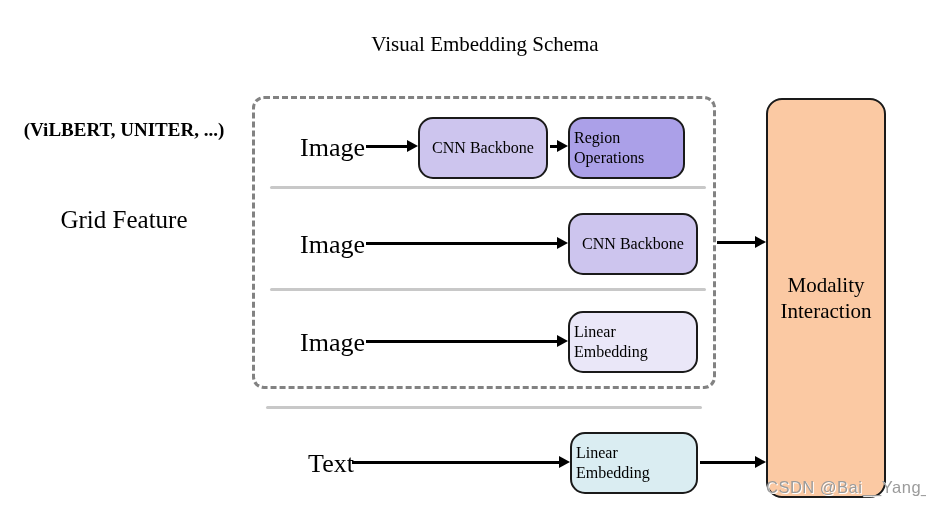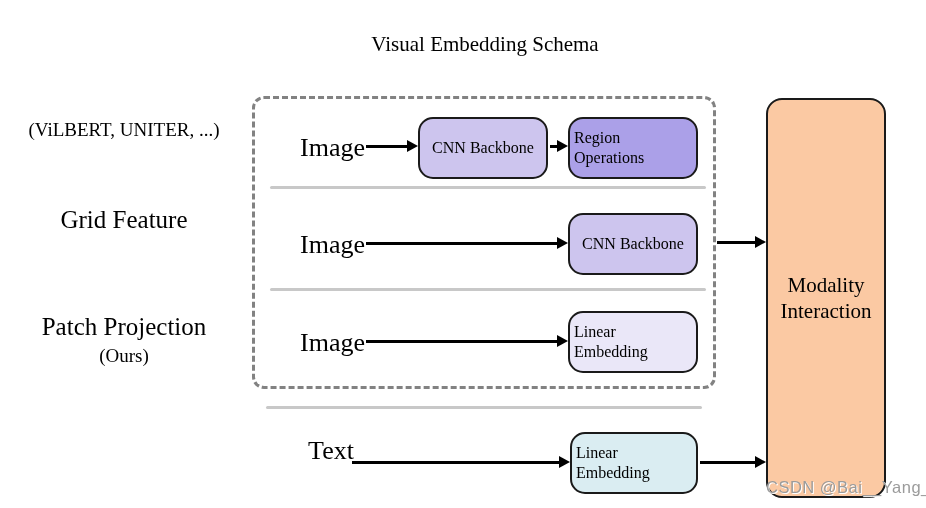--- a/index.html
+++ b/index.html
@@ -15,21 +15,21 @@
   }
   .title {
     position: absolute;
     left: 250px; top: 32px; width: 470px;
     text-align: center;
     font-size: 21px;
     font-weight: 400;
   }
   .left-label { position: absolute; left: 0; width: 248px; text-align: center; }
   .left-label .main { font-size: 25px; line-height: 32px; }
-  .left-label .sub  { font-size: 19px; line-height: 25px; }
+  .left-label .sub  { font-size: 19px; line-height: 25px; font-weight: bold; }
   .ll-1 { top: 117px; }
   .ll-2 { top: 204px; }
   .ll-3 { top: 311px; }
 
   .dashed-box {
     position: absolute;
     left: 252px; top: 96px; width: 464px; height: 293px;
     border: 3px dashed var(--dashed_border, #828282);
     border-radius: 12px;
     background: transparent;
@@ -114,46 +114,42 @@
 <div class="canvas">
 
   <div class="title">Visual Embedding Schema</div>
 
   <div class="left-label ll-1">
     <div class="sub">(ViLBERT, UNITER, ...)</div>
   </div>
   <div class="left-label ll-2">
     <div class="main">Grid Feature</div>
   </div>
-  <div class="left-label ll-3">
-    <div class="main">Patch Projection</div>
-    <div class="sub">(Ours)</div>
-  </div>
 
   <div class="dashed-box"></div>
   <div class="separator sep-1"></div>
   <div class="separator sep-2"></div>
   <div class="separator sep-3"></div>
 
   <div class="src-label" style="left:300px; top:134px;">Image</div>
   <div class="arrow" style="left:366px; top:145px; width:41px;"></div>
   <div class="node fill-cnn" style="left:418px; top:117px; width:130px; height:62px;">CNN Backbone</div>
   <div class="arrow" style="left:550px; top:145px; width:7px;"></div>
-  <div class="node fill-region" style="left:568px; top:117px; width:130px; height:62px;">Region Operations</div>
+  <div class="node fill-region" style="left:568px; top:117px; width:117px; height:62px;">Region Operations</div>
 
   <div class="src-label" style="left:300px; top:231px;">Image</div>
   <div class="arrow" style="left:366px; top:242px; width:191px;"></div>
   <div class="node fill-cnn" style="left:568px; top:213px; width:130px; height:62px;">CNN Backbone</div>
   <div class="arrow" style="left:717px; top:241px; width:38px;"></div>
 
   <div class="src-label" style="left:300px; top:329px;">Image</div>
   <div class="arrow" style="left:366px; top:340px; width:191px;"></div>
   <div class="node fill-lin-img" style="left:568px; top:311px; width:130px; height:62px;">Linear Embedding</div>
 
-  <div class="src-label" style="left:300px; top:437px;">Text</div>
+  <div class="src-label" style="left:300px; top:450px;">Text</div>
   <div class="arrow" style="left:352px; top:461px; width:207px;"></div>
   <div class="node fill-lin-txt" style="left:570px; top:432px; width:128px; height:62px;">Linear Embedding</div>
   <div class="arrow" style="left:700px; top:461px; width:55px;"></div>
 
   <div class="modality">Modality Interaction</div>
 
   <div class="watermark">CSDN @Bai__Yang_</div>
 
 </div>
 

